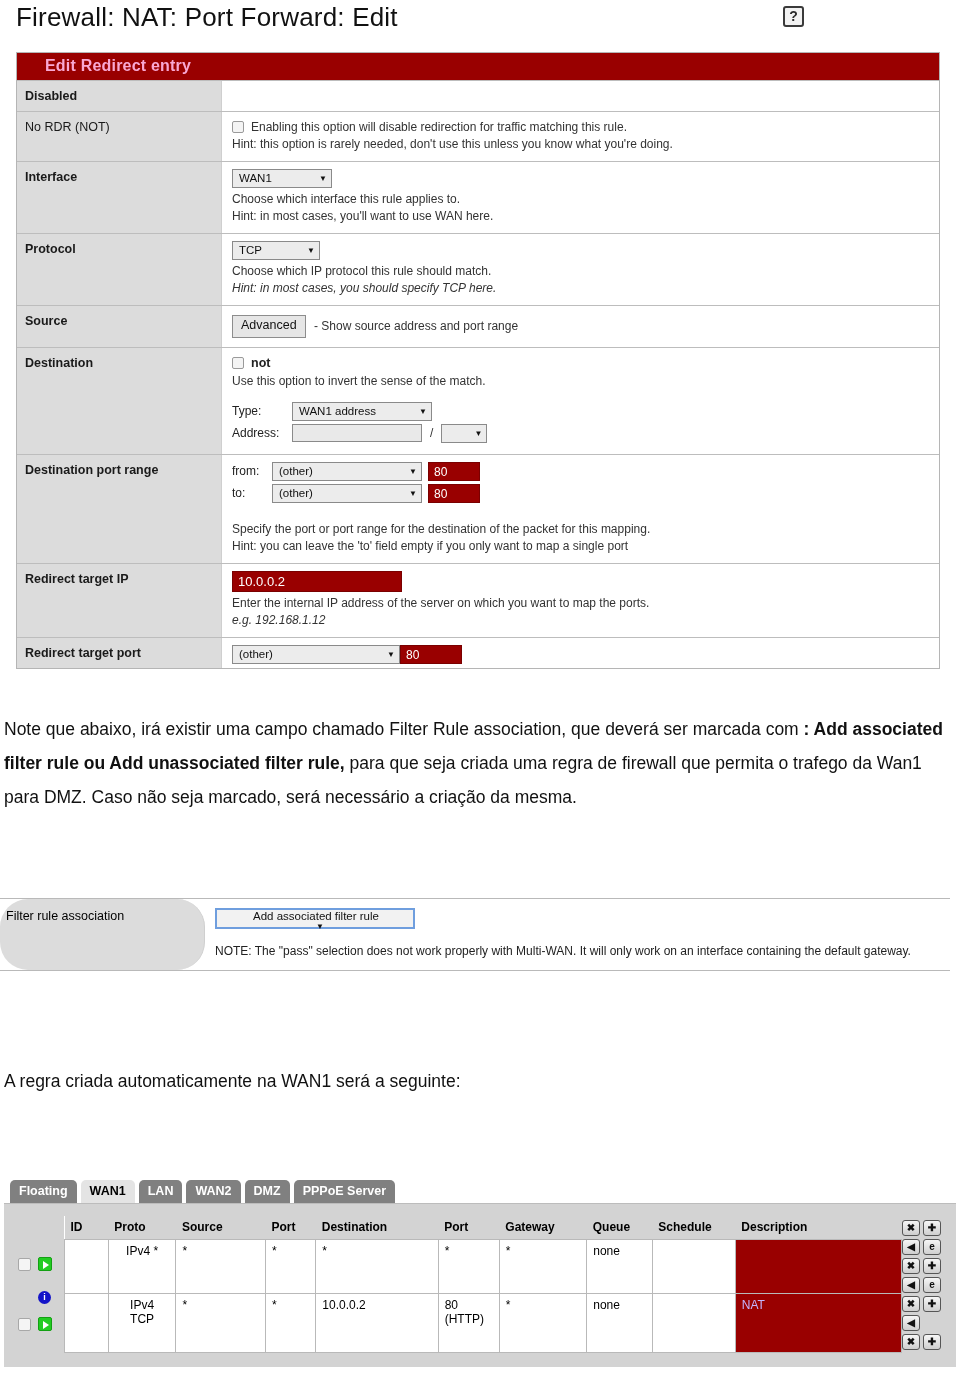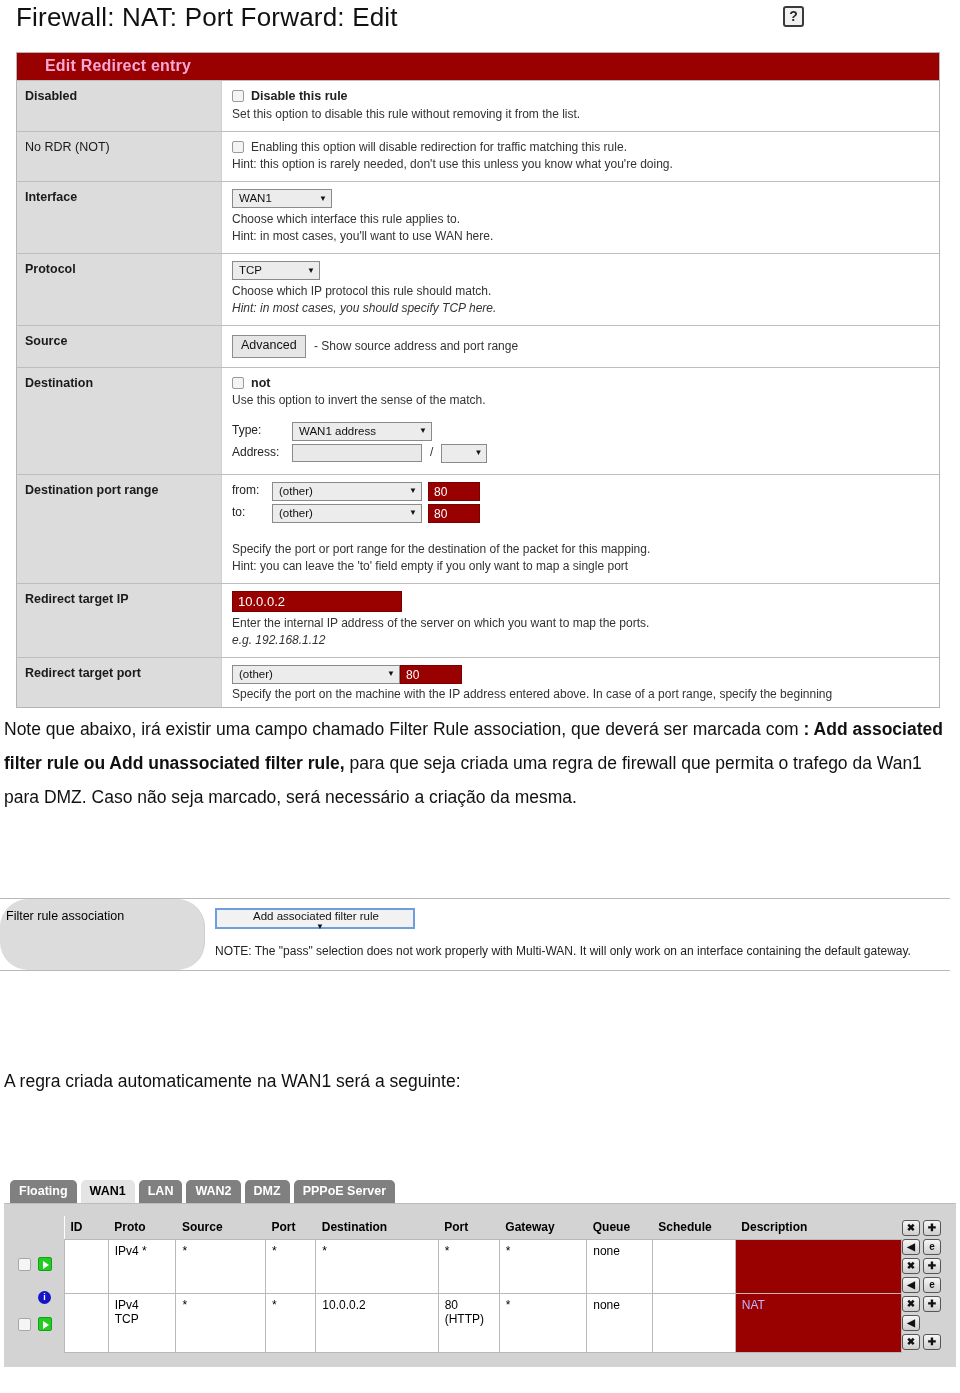--- a/index.html
+++ b/index.html
@@ -175,21 +175,21 @@
   }
   table.rules td {
     border: 1px solid #b9b9b9;
     font-size: 12px; padding: 4px 6px;
     vertical-align: top; background: #fff;
     font-family: "Liberation Sans", sans-serif;
   }
   table.rules td.desc-cell { background: #990000; color: #c4b5fd; }
   .r1 td { height: 44px; }
   .r2 td { height: 48px; }
-  .mono { font-family: "Liberation Mono", monospace; font-size: 11.5px; }
+  .mono { font-family: "Liberation Mono", monospace; font-size: 11.5px; text-align: center; }
 
   .icon-col { width: 46px; min-width: 46px; padding-top: 4px; }
   .icon-pair { display: flex; gap: 3px; margin-bottom: 3px; }
   .mini-ico {
     width: 18px; height: 16px;
     background: linear-gradient(#f6f6f6, #cfcfcf);
     border: 1px solid #565656; border-radius: 3px;
     font-size: 10px; font-weight: bold; line-height: 14px;
     text-align: center; color: #111;
   }
@@ -200,27 +200,20 @@
 <div class="page">
 
   <div class="doc-title">Firewall: NAT: Port Forward: Edit</div>
   <div class="help-icon">?</div>
 
   <div class="form-panel">
     <div class="panel-header">Edit Redirect entry</div>
 
     <div class="frow">
       <div class="flabel bold">Disabled</div>
-      <div class="fcontent">
-        <div class="chk-line">
-          <span class="checkbox"></span>
-          <span class="chk-strong">Disable this rule</span>
-        </div>
-        <div class="desc">Set this option to disable this rule without removing it from the list.</div>
-      </div>
     </div>
 
     <div class="frow">
       <div class="flabel">No RDR (NOT)</div>
       <div class="fcontent">
         <div class="chk-line">
           <span class="checkbox"></span>
           <span class="desc">Enabling this option will disable redirection for traffic matching this rule.</span>
         </div>
         <div class="desc">Hint: this option is rarely needed, don't use this unless you know what you're doing.</div>
@@ -322,21 +315,20 @@
     <div class="frow">
       <div class="flabel bold">Redirect target port</div>
       <div class="fcontent" style="padding-bottom:4px;">
         <div style="display:flex;align-items:center;">
           <span class="sel" style="width:168px;">
             <span class="cap">(other)</span>
             <span class="arr">▼</span>
           </span>
           <span class="txt-red" style="width:62px;">80</span>
         </div>
-        <div class="desc" style="margin-top:2px;">Specify the port on the machine with the IP address entered above. In case of a port range, specify the beginning</div>
       </div>
     </div>
   </div>
 
   <div class="prose prose-1">
     <span>Note que abaixo, irá existir uma campo chamado Filter Rule association, que deverá ser marcada com </span><b>: Add associated filter rule ou Add unassociated filter rule,</b><span> para que seja criada uma regra de firewall que permita o trafego da Wan1 para DMZ. Caso não seja marcado, será necessário a criação da mesma.</span>
   </div>
 
   <div class="fra-panel">
     <div class="fra-label">Filter rule association</div>

